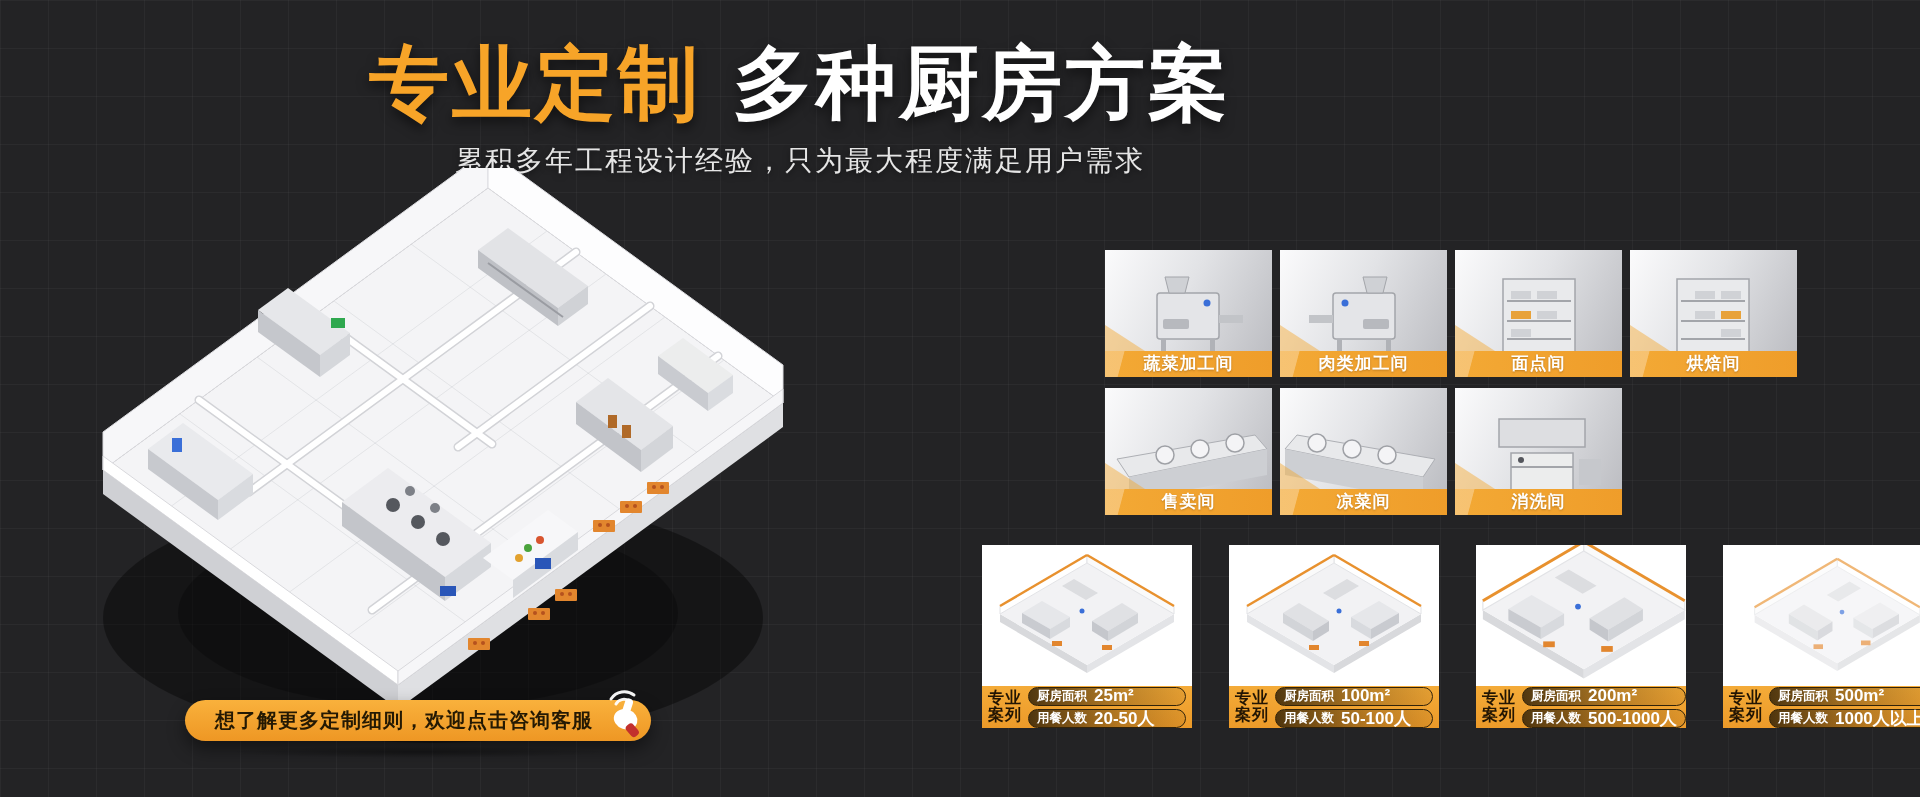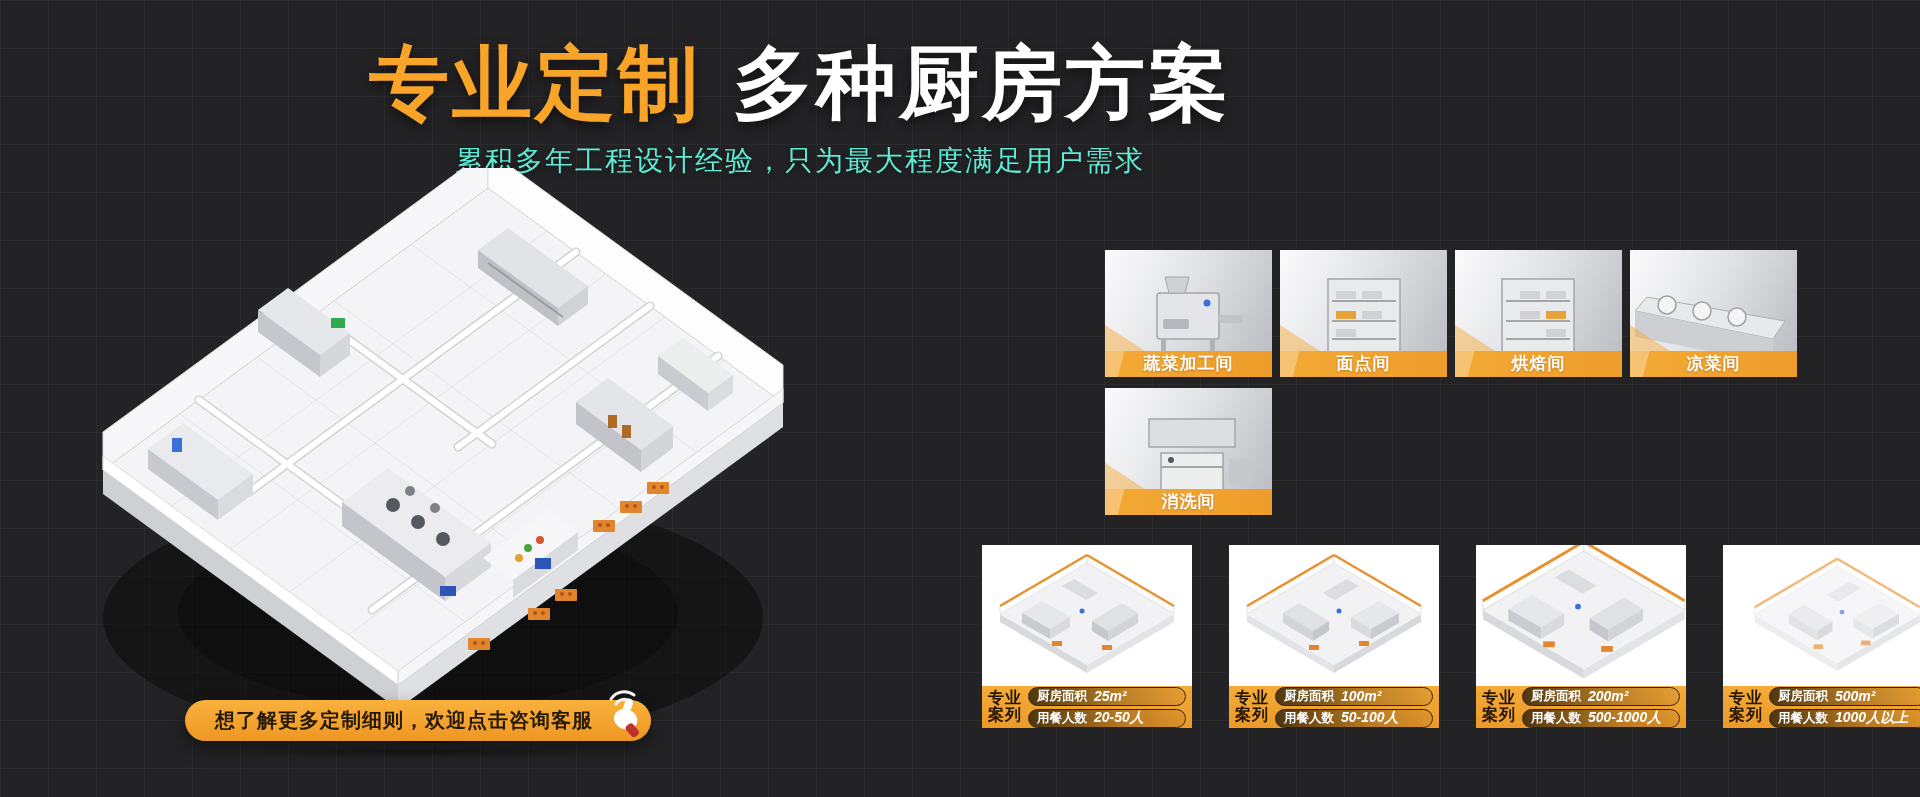--- a/index.html
+++ b/index.html
@@ -17,21 +17,21 @@
   }
   
   .header{position:absolute;top:42px;left:0;width:1600px;text-align:center;}
   .title{
     margin:0;font-size:80px;font-weight:900;letter-spacing:3px;line-height:1.05;
     text-shadow:0 5px 12px rgba(0,0,0,.55);
   }
   .title .hl{color:#F7A428;}
   .title .rest{color:#ffffff;margin-left:32px;}
   .subtitle{
-    margin:16px 0 0 0;font-size:28px;color:#5eead4;font-weight:500;letter-spacing:2px;
+    margin:16px 0 0 0;font-size:28px;color:#e5e5e5;font-weight:500;letter-spacing:2px;
     text-shadow:0 2px 6px rgba(0,0,0,.5);
   }
   
   .floorplan{position:absolute;left:88px;top:168px;width:712px;height:578px;}
   .floorplan svg{width:100%;height:100%;display:block;}
   
   .rooms-grid{
     position:absolute;left:1105px;top:250px;
     display:grid;grid-template-columns:repeat(4,167px);grid-auto-rows:127px;gap:11px 8px;
   }
@@ -69,21 +69,21 @@
     color:#221503;font-weight:900;font-size:16px;line-height:1.05;letter-spacing:1px;
     flex:0 0 auto;
   }
   .case-pills{display:flex;flex-direction:column;gap:3px;flex:1;}
   .pill{
     display:flex;align-items:center;gap:7px;height:17px;
     border:1.5px solid #32230a;border-radius:10px;padding:0 8px;
     background:linear-gradient(90deg, rgba(44,30,7,.82) 0%, rgba(44,30,7,.28) 60%, rgba(44,30,7,.08) 100%);
   }
   .pill-label{color:#ffffff;font-size:12.5px;font-weight:700;white-space:nowrap;}
-  .pill-value{color:#ffffff;font-size:14px;font-weight:700;font-style:italic;white-space:nowrap;}
+  .pill-value{color:#ffffff;font-size:17px;font-weight:700;white-space:nowrap;}
   
   .cta{
     position:absolute;left:185px;top:700px;height:41px;
     display:inline-flex;align-items:center;
     padding:0 58px 0 30px;border:none;cursor:pointer;
     border-radius:21px;
     background:linear-gradient(180deg,#f9b13c 0%,#ee9724 100%);
     box-shadow:0 8px 18px rgba(0,0,0,.45);
     color:#241903;font-size:20px;font-weight:700;letter-spacing:1px;
     font-family:"Liberation Sans","DejaVu Sans",sans-serif;
@@ -291,32 +291,48 @@
     <div class="room-photo">
       <svg viewBox="0 0 167 101">
           <use href="#eq-machine"></use>
         </svg>
     </div>
     <figcaption class="room-label">蔬菜加工间</figcaption>
   </figure>
   <figure class="room-tile">
     <div class="room-photo">
       <svg viewBox="0 0 167 101">
+          <use href="#eq-machine" transform="translate(167,0) scale(-1,1)"></use>
+        </svg>
+    </div>
+    <figcaption class="room-label">肉类加工间</figcaption>
+  </figure>
+  <figure class="room-tile">
+    <div class="room-photo">
+      <svg viewBox="0 0 167 101">
           <use href="#eq-shelf"></use>
         </svg>
     </div>
     <figcaption class="room-label">面点间</figcaption>
   </figure>
   <figure class="room-tile">
     <div class="room-photo">
       <svg viewBox="0 0 167 101">
           <use href="#eq-shelf" transform="translate(167,0) scale(-1,1)"></use>
         </svg>
     </div>
     <figcaption class="room-label">烘焙间</figcaption>
+  </figure>
+  <figure class="room-tile">
+    <div class="room-photo">
+      <svg viewBox="0 0 167 101">
+          <use href="#eq-counter"></use>
+        </svg>
+    </div>
+    <figcaption class="room-label">售卖间</figcaption>
   </figure>
   <figure class="room-tile">
     <div class="room-photo">
       <svg viewBox="0 0 167 101">
           <use href="#eq-counter" transform="translate(167,0) scale(-1,1)"></use>
         </svg>
     </div>
     <figcaption class="room-label">凉菜间</figcaption>
   </figure>
   <figure class="room-tile">

